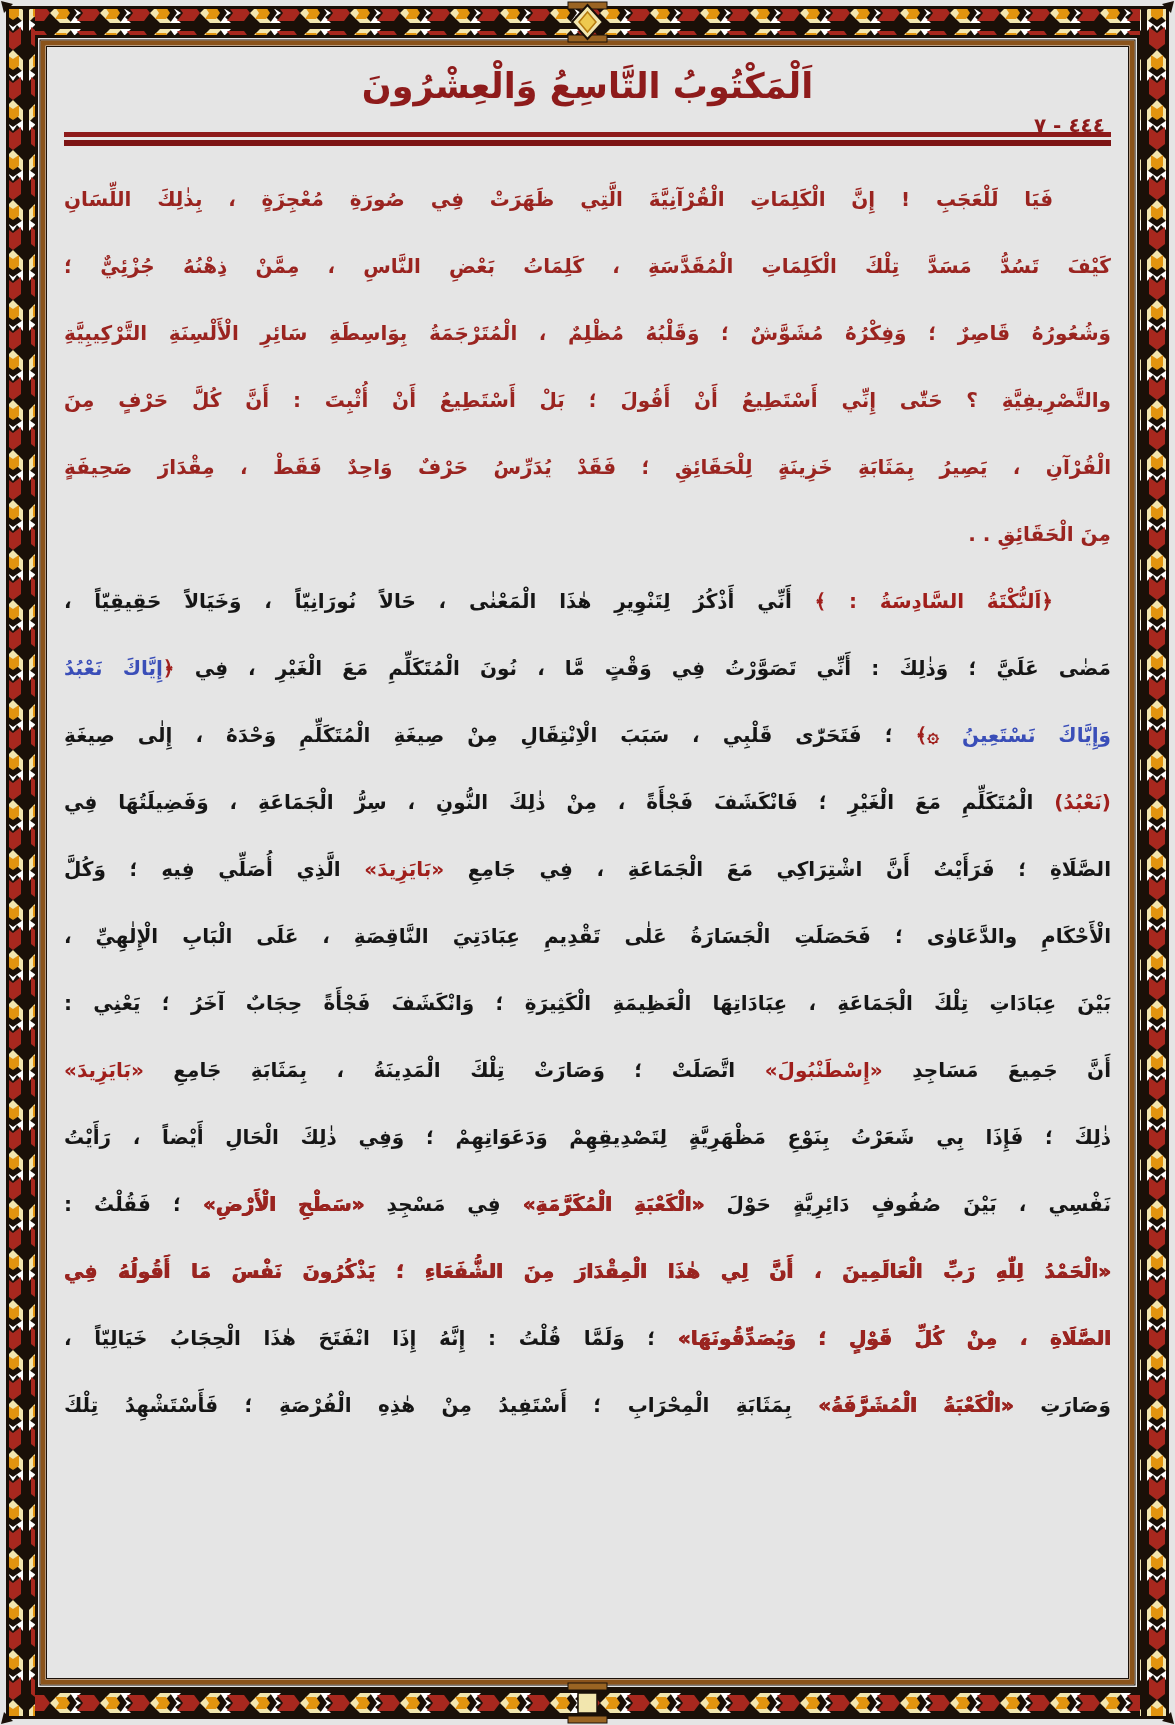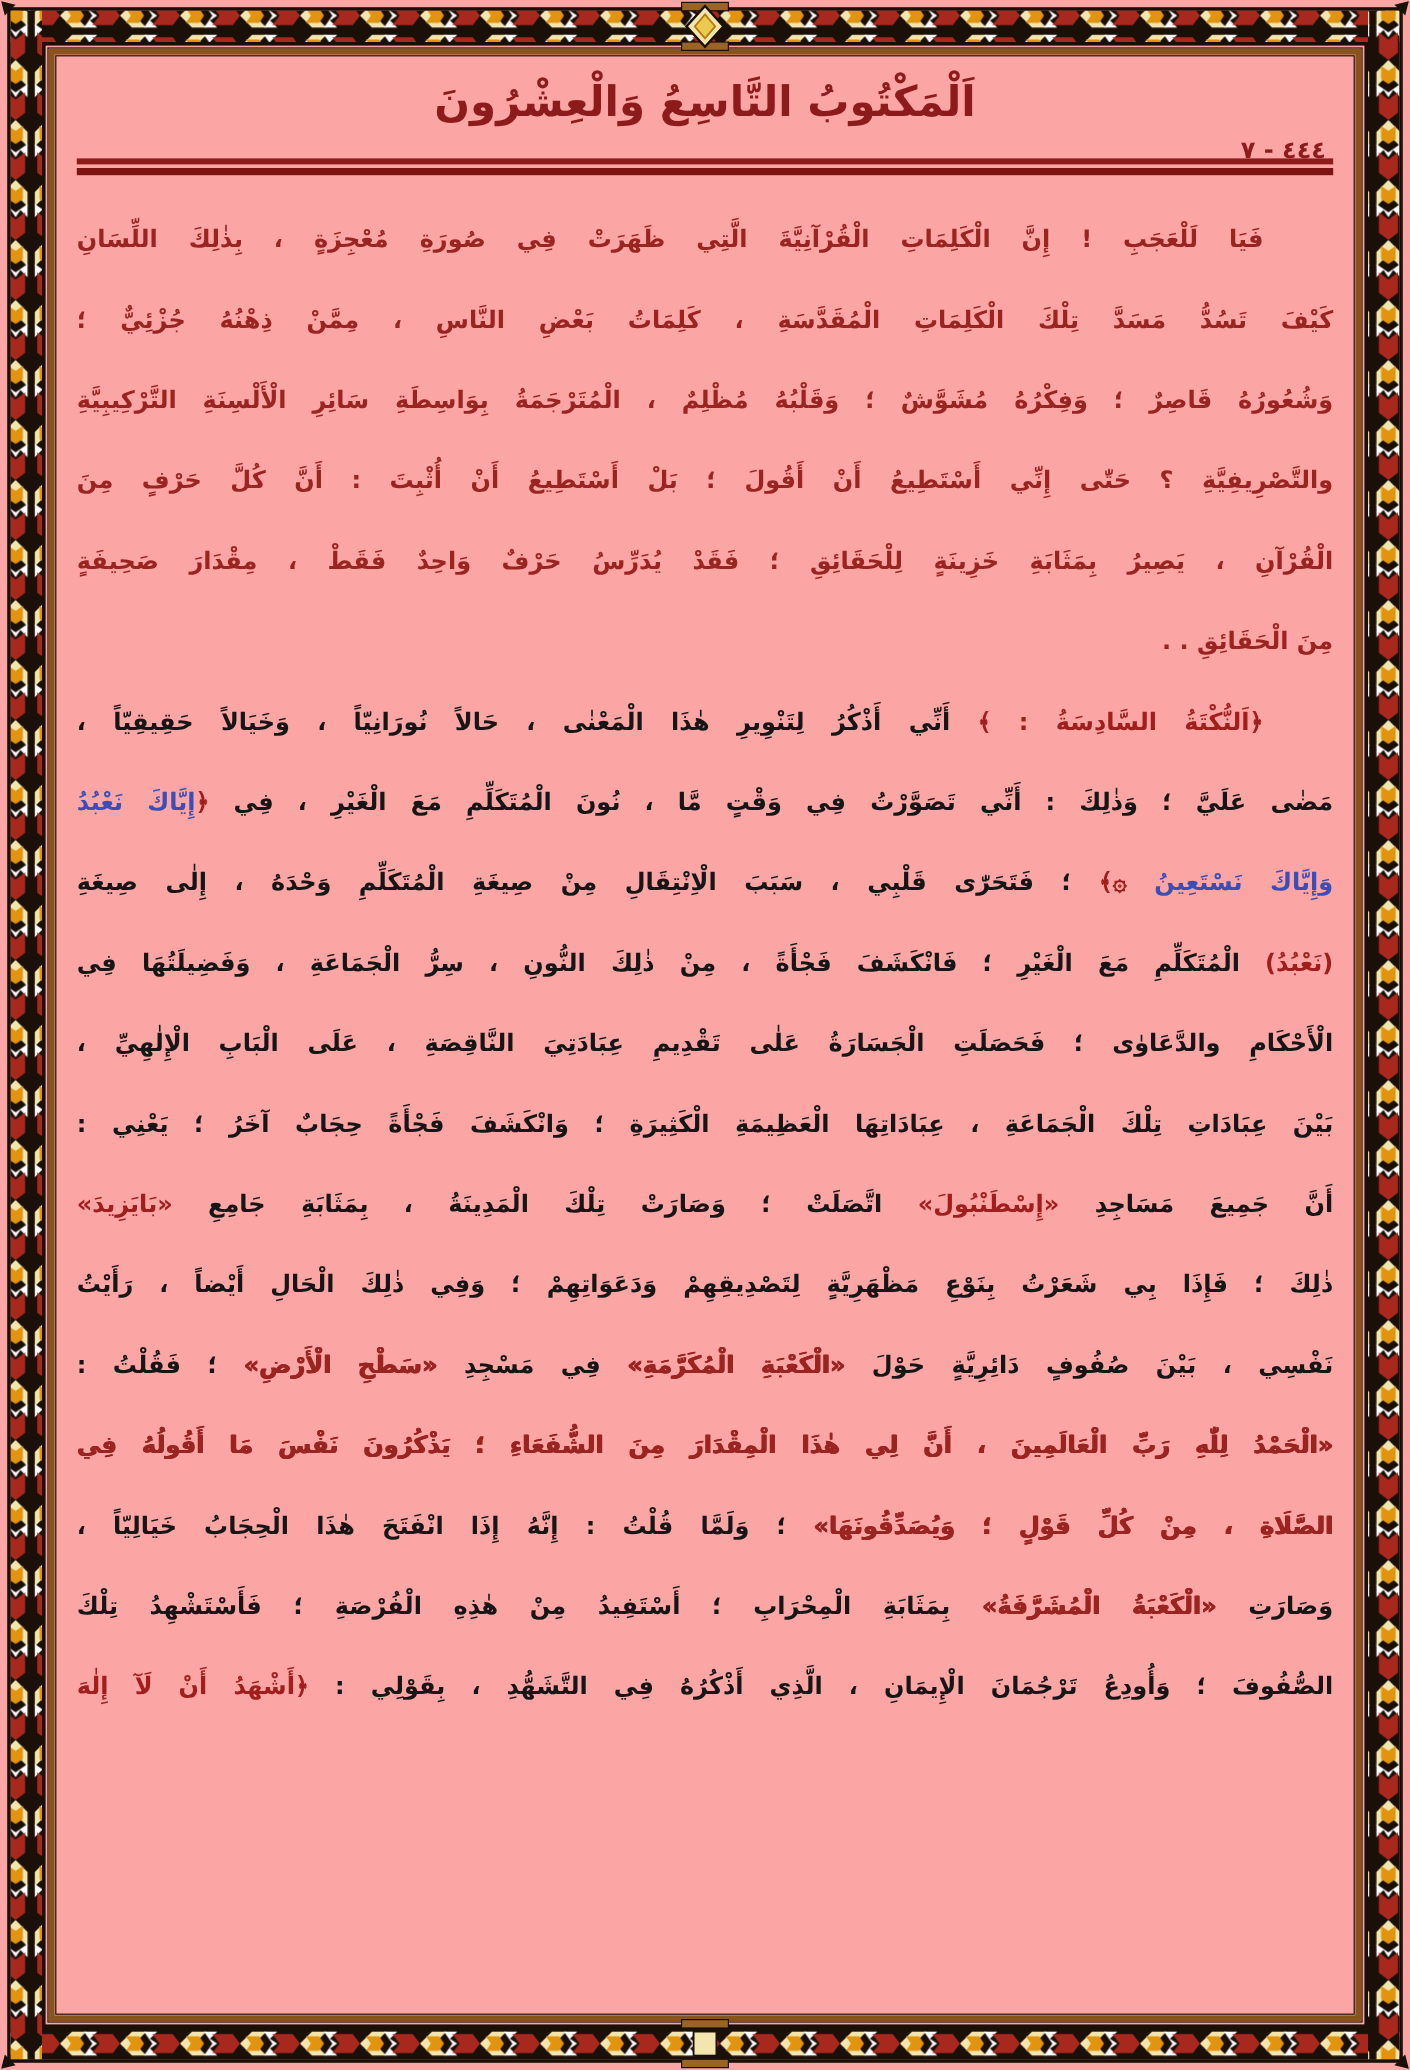--- a/index.html
+++ b/index.html
@@ -9,21 +9,21 @@
     --blue:#3a4eb8;
     --ink:#161616;
     --band-black:#1a1008;
     --band-red:#a8281e;
     --band-gold:#e2940f;
     --band-cream:#f2e6ae;
     --band-brown:#8a531b;
   }
   html,body{margin:0;padding:0;background:#ffffff;}
   .page{
-    position:relative;width:1175px;height:1725px;background:#fca5a5;overflow:hidden;
+    position:relative;width:1175px;height:1725px;background:#e5e5e5;overflow:hidden;
     font-family:"DejaVu Sans",sans-serif;font-weight:bold;
   }
   .frame{position:absolute;left:0;top:0;}
   .content{position:absolute;right:64px;left:64px;top:66px;direction:rtl;}
   .header{position:relative;height:58px;}
   .title{
     position:absolute;left:0;right:0;top:0;text-align:center;
     font-size:35px;color:var(--deep-maroon);letter-spacing:0;
   }
   .pageno{position:absolute;right:6px;top:5px;font-size:20px;color:var(--deep-maroon);margin-top:42px;}
@@ -104,25 +104,25 @@
         <div class="line" style="padding-right: 58px;"><span class="seg-mr">فَيَا لَلْعَجَبِ ! إِنَّ الْكَلِمَاتِ الْقُرْآنِيَّةَ الَّتِي ظَهَرَتْ فِي صُورَةِ مُعْجِزَةٍ ، بِذٰلِكَ اللِّسَانِ</span></div>
         <div class="line"><span class="seg-mr">كَيْفَ تَسُدُّ مَسَدَّ تِلْكَ الْكَلِمَاتِ الْمُقَدَّسَةِ ، كَلِمَاتُ بَعْضِ النَّاسِ ، مِمَّنْ ذِهْنُهُ جُزْئِيٌّ ؛</span></div>
         <div class="line"><span class="seg-mr">وَشُعُورُهُ قَاصِرٌ ؛ وَفِكْرُهُ مُشَوَّشٌ ؛ وَقَلْبُهُ مُظْلِمٌ ، الْمُتَرْجَمَةُ بِوَاسِطَةِ سَائِرِ الْأَلْسِنَةِ التَّرْكِيبِيَّةِ</span></div>
         <div class="line"><span class="seg-mr">والتَّصْرِيفِيَّةِ ؟ حَتّٰى إِنِّي أَسْتَطِيعُ أَنْ أَقُولَ ؛ بَلْ أَسْتَطِيعُ أَنْ أُثْبِتَ : أَنَّ كُلَّ حَرْفٍ مِنَ</span></div>
         <div class="line"><span class="seg-mr">الْقُرْآنِ ، يَصِيرُ بِمَثَابَةِ خَزِينَةٍ لِلْحَقَائِقِ ؛ فَقَدْ يُدَرِّسُ حَرْفٌ وَاحِدٌ فَقَطْ ، مِقْدَارَ صَحِيفَةٍ</span></div>
         <div class="line end"><span class="seg-mr">مِنَ الْحَقَائِقِ . .</span></div>
         <div class="line" style="padding-right: 58px;"><span class="seg-rd">﴿اَلنُّكْتَةُ السَّادِسَةُ : ﴾ </span><span class="seg-bk">أَنِّي أَذْكُرُ لِتَنْوِيرِ هٰذَا الْمَعْنٰى ، حَالاً نُورَانِيّاً ، وَخَيَالاً حَقِيقِيّاً ،</span></div>
         <div class="line"><span class="seg-bk">مَضٰى عَلَيَّ ؛ وَذٰلِكَ : أَنِّي تَصَوَّرْتُ فِي وَقْتٍ مَّا ، نُونَ الْمُتَكَلِّمِ مَعَ الْغَيْرِ ، فِي </span><span class="seg-rd">﴿</span><span class="seg-bl">إِيَّاكَ نَعْبُدُ</span></div>
         <div class="line"><span class="seg-bl">وَإِيَّاكَ نَسْتَعِينُ </span><span class="seg-rd">۞﴾</span><span class="seg-bk"> ؛ فَتَحَرّٰى قَلْبِي ، سَبَبَ الْاِنْتِقَالِ مِنْ صِيغَةِ الْمُتَكَلِّمِ وَحْدَهُ ، إِلٰى صِيغَةِ</span></div>
         <div class="line"><span class="seg-rd">(نَعْبُدُ)</span><span class="seg-bk"> الْمُتَكَلِّمِ مَعَ الْغَيْرِ ؛ فَانْكَشَفَ فَجْأَةً ، مِنْ ذٰلِكَ النُّونِ ، سِرُّ الْجَمَاعَةِ ، وَفَضِيلَتُهَا فِي</span></div>
+        <div class="line"><span class="seg-bk">الصَّلَاةِ ؛ فَرَأَيْتُ أَنَّ اشْتِرَاكِي مَعَ الْجَمَاعَةِ ، فِي جَامِعِ </span><span class="seg-rd">«بَايَزِيدَ»</span><span class="seg-bk"> الَّذِي أُصَلِّي فِيهِ ؛ وَكُلَّ</span></div>
         <div class="line"><span class="seg-bk">الْأَحْكَامِ والدَّعَاوٰى ؛ فَحَصَلَتِ الْجَسَارَةُ عَلٰى تَقْدِيمِ عِبَادَتِيَ النَّاقِصَةِ ، عَلَى الْبَابِ الْإِلٰهِيِّ ،</span></div>
         <div class="line"><span class="seg-bk">بَيْنَ عِبَادَاتِ تِلْكَ الْجَمَاعَةِ ، عِبَادَاتِهَا الْعَظِيمَةِ الْكَثِيرَةِ ؛ وَانْكَشَفَ فَجْأَةً حِجَابٌ آخَرُ ؛ يَعْنِي :</span></div>
         <div class="line"><span class="seg-bk">أَنَّ جَمِيعَ مَسَاجِدِ </span><span class="seg-rd">«إِسْطَنْبُولَ»</span><span class="seg-bk"> اتَّصَلَتْ ؛ وَصَارَتْ تِلْكَ الْمَدِينَةُ ، بِمَثَابَةِ جَامِعِ </span><span class="seg-rd">«بَايَزِيدَ»</span></div>
         <div class="line"><span class="seg-bk">ذٰلِكَ ؛ فَإِذَا بِي شَعَرْتُ بِنَوْعِ مَظْهَرِيَّةٍ لِتَصْدِيقِهِمْ وَدَعَوَاتِهِمْ ؛ وَفِي ذٰلِكَ الْحَالِ أَيْضاً ، رَأَيْتُ</span></div>
         <div class="line"><span class="seg-bk">نَفْسِي ، بَيْنَ صُفُوفٍ دَائِرِيَّةٍ حَوْلَ </span><span class="seg-rb">«الْكَعْبَةِ الْمُكَرَّمَةِ»</span><span class="seg-bk"> فِي مَسْجِدِ </span><span class="seg-rb">«سَطْحِ الْأَرْضِ»</span><span class="seg-bk"> ؛ فَقُلْتُ :</span></div>
         <div class="line"><span class="seg-rb">«الْحَمْدُ لِلّٰهِ رَبِّ الْعَالَمِينَ ، أَنَّ لِي هٰذَا الْمِقْدَارَ مِنَ الشُّفَعَاءِ ؛ يَذْكُرُونَ نَفْسَ مَا أَقُولُهُ فِي</span></div>
         <div class="line"><span class="seg-rb">الصَّلَاةِ ، مِنْ كُلِّ قَوْلٍ ؛ وَيُصَدِّقُونَهَا»</span><span class="seg-bk"> ؛ وَلَمَّا قُلْتُ : إِنَّهُ إِذَا انْفَتَحَ هٰذَا الْحِجَابُ خَيَالِيّاً ،</span></div>
         <div class="line"><span class="seg-bk">وَصَارَتِ </span><span class="seg-rb">«الْكَعْبَةُ الْمُشَرَّفَةُ»</span><span class="seg-bk"> بِمَثَابَةِ الْمِحْرَابِ ؛ أَسْتَفِيدُ مِنْ هٰذِهِ الْفُرْصَةِ ؛ فَأَسْتَشْهِدُ تِلْكَ</span></div>
-        <div class="line"><span class="seg-bk">الصُّفُوفَ ؛ وَأُودِعُ تَرْجُمَانَ الْإِيمَانِ ، الَّذِي أَذْكُرُهُ فِي التَّشَهُّدِ ، بِقَوْلِي : </span><span class="seg-rd">﴿أَشْهَدُ أَنْ لَآ إِلٰهَ</span></div>
       </div>
   </div>
 
 </div>
 
 </body></html>

